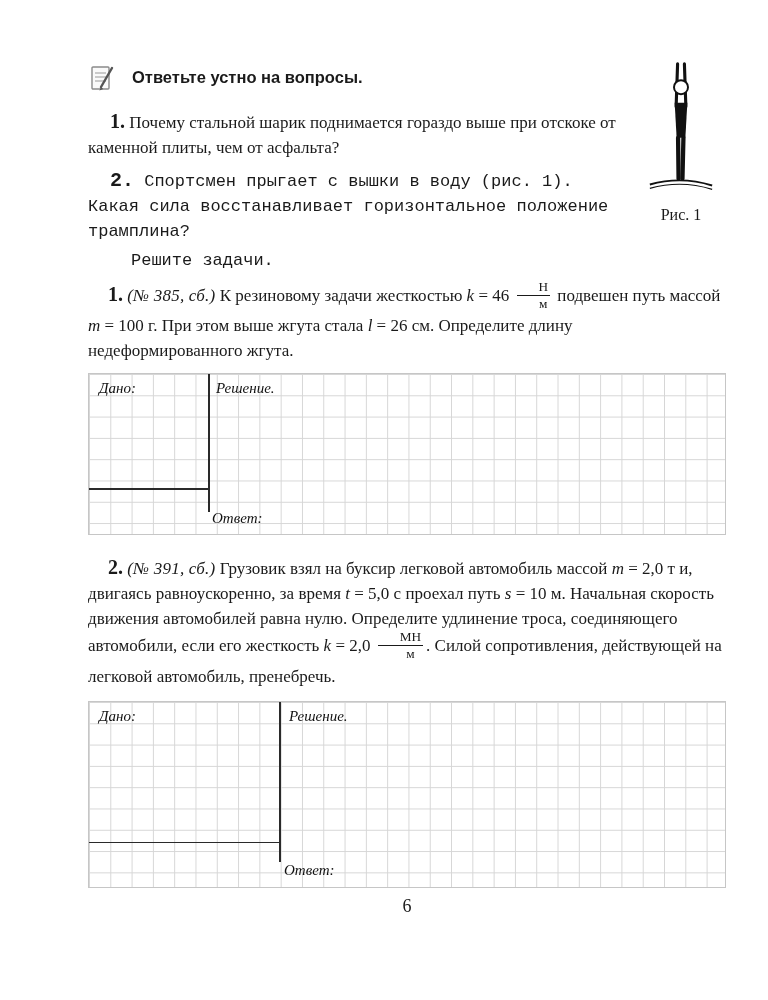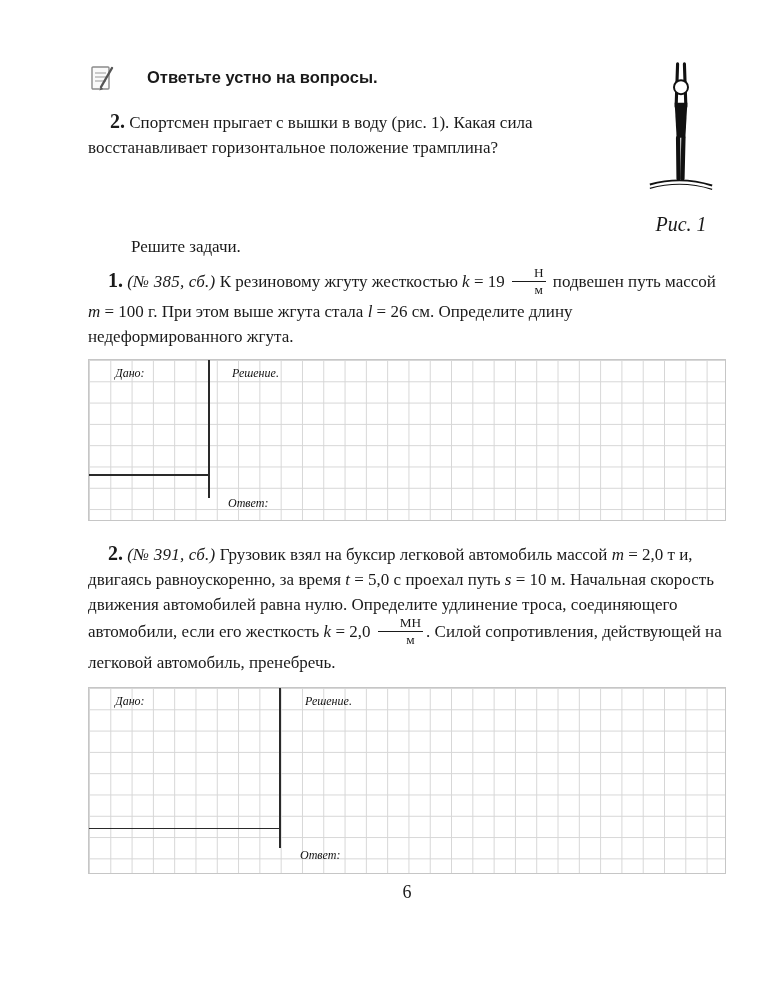--- a/index.html
+++ b/index.html
@@ -1,51 +1,51 @@
 <!DOCTYPE html>
 <html><head>
 <meta charset="utf-8">
 <style>
   html,body{margin:0;padding:0;background:#ffffff;}
   .page{position:relative;width:768px;height:1000px;background:#ffffff;overflow:hidden;
         font-family:"Liberation Serif", serif;color:#1a1a1a;}
   .content{position:absolute;left:88px;top:58px;width:638px;}
 
   
-  .header{display:flex;align-items:flex-start;gap:31px;margin:6px 0 0 2px;}
+  .header{display:flex;align-items:flex-start;gap:16px;margin:6px 0 0 2px;}
   .header-text{font-family:"Liberation Sans", sans-serif;font-weight:bold;font-size:16.5px;line-height:26px;}
 
   
   .figure{float:right;width:90px;height:172px;margin:0 0 4px 12px;text-align:center;}
   .figure svg{display:block;margin:0 auto;}
-  .figure-caption{font-style:italic;font-size:20px;margin-top:9px;}
+  .figure-caption{font-size:16px;margin-top:2px;}
 
   p{margin:0;font-size:17px;line-height:25px;}
   .q-para{margin-top:13px;text-indent:22px;}
   .q-para + .q-para{margin-top:8px;font-family:Liberation Mono, monospace;}
   .qnum{font-weight:bold;font-size:20px;}
-  .tasks-intro{clear:both;margin-top:12px;text-indent:43px;}
+  .tasks-intro{clear:both;margin-top:4px;text-indent:43px;font-family:Liberation Mono, monospace;}
   .task-para{margin-top:8px;text-indent:20px;}
   .task-para.second{margin-top:20px;}
   .task-ref{letter-spacing:0.2px;font-style:italic;}
   .var{font-style:italic;}
 
   .frac{display:inline-flex;flex-direction:column;vertical-align:middle;text-align:center;
         font-size:0.78em;line-height:1.18;margin:0 3px;position:relative;top:-2px;}
   .frac .fnum{border-bottom:1px solid #1a1a1a;padding:0 2px;}
   .frac .fden{padding:0 2px;}
 
   
   .workbox{position:relative;width:636px;border:1px solid #c6c6c6;
     background-image:linear-gradient(to right,#d6d6d6 1px,transparent 1px),
                      linear-gradient(to bottom,#d6d6d6 1px,transparent 1px);
     background-size:21.3px 21.3px;}
   .workbox.first{height:160px;margin-top:10px;}
   .workbox.second{height:185px;margin-top:12px;}
-  .wb-label{position:absolute;font-style:italic;font-size:12px;color:#111;margin-left:16px;}
+  .wb-label{position:absolute;font-style:italic;font-size:15px;color:#111;}
   .vdiv{position:absolute;top:0;width:1.6px;background:#2a2a2a;}
   .hline{position:absolute;height:1.8px;background:#2a2a2a;left:0;}
 
   .page-number{clear:both;text-align:center;font-size:18px;margin-top:8px;}
 </style>
 </head>
 <body>
 
 <div class="page">
   <div class="content">
@@ -74,29 +74,33 @@
           <line x1="5" y1="13" x2="16" y2="13" stroke="#9a9a9a" stroke-width="1"></line>
           <line x1="5" y1="17" x2="16" y2="17" stroke="#9a9a9a" stroke-width="1"></line>
           <line x1="22" y1="4" x2="11" y2="23" stroke="#555" stroke-width="2.4" stroke-linecap="round"></line>
           <path d="M11 23 l-1.6 3.6 L13.2 25 Z" fill="#555"></path>
         </svg>
       </span>
       <span class="header-text">Ответьте устно на вопросы.</span>
     </div>
 
     <p class="q-para">
+      <span class="qnum">1.</span>
+      <span>Почему стальной шарик поднимается гораздо выше при отскоке от каменной плиты, чем от асфальта?</span>
+    </p>
+    <p class="q-para">
       <span class="qnum">2.</span>
       <span>Спортсмен прыгает с вышки в воду (рис. 1). Какая сила восстанавливает горизонтальное положение трамплина?</span>
     </p>
 
     <p class="tasks-intro">Решите задачи.</p>
 
     <p class="task-para">
       <span class="qnum">1.</span>
-      <span class="task-ref">(№ 385, сб.)</span><span> К резиновому жгуту жесткостью </span><span class="var">k</span><span> = 19 </span><span class="frac">
+      <span class="task-ref">(№ 385, сб.)</span><span> К резиновому задачи жесткостью </span><span class="var">k</span><span> = 46 </span><span class="frac">
           <span class="fnum">Н</span>
           <span class="fden">м</span>
         </span><span> подвешен путь массой </span><span class="var">m</span><span> = 100 г. При этом выше жгута стала </span><span class="var">l</span><span> = 26 см. Определите длину недеформированного жгута.</span>
     </p>
 
     <div class="workbox first">
       <span class="wb-label" style="left:10px;top:6px;">Дано:</span>
       <span class="wb-label" style="left:127px;top:6px;">Решение.</span>
       <div class="vdiv" style="left:119px;height:138px;"></div>
       <div class="hline" style="top:114px;width:119px;"></div>

